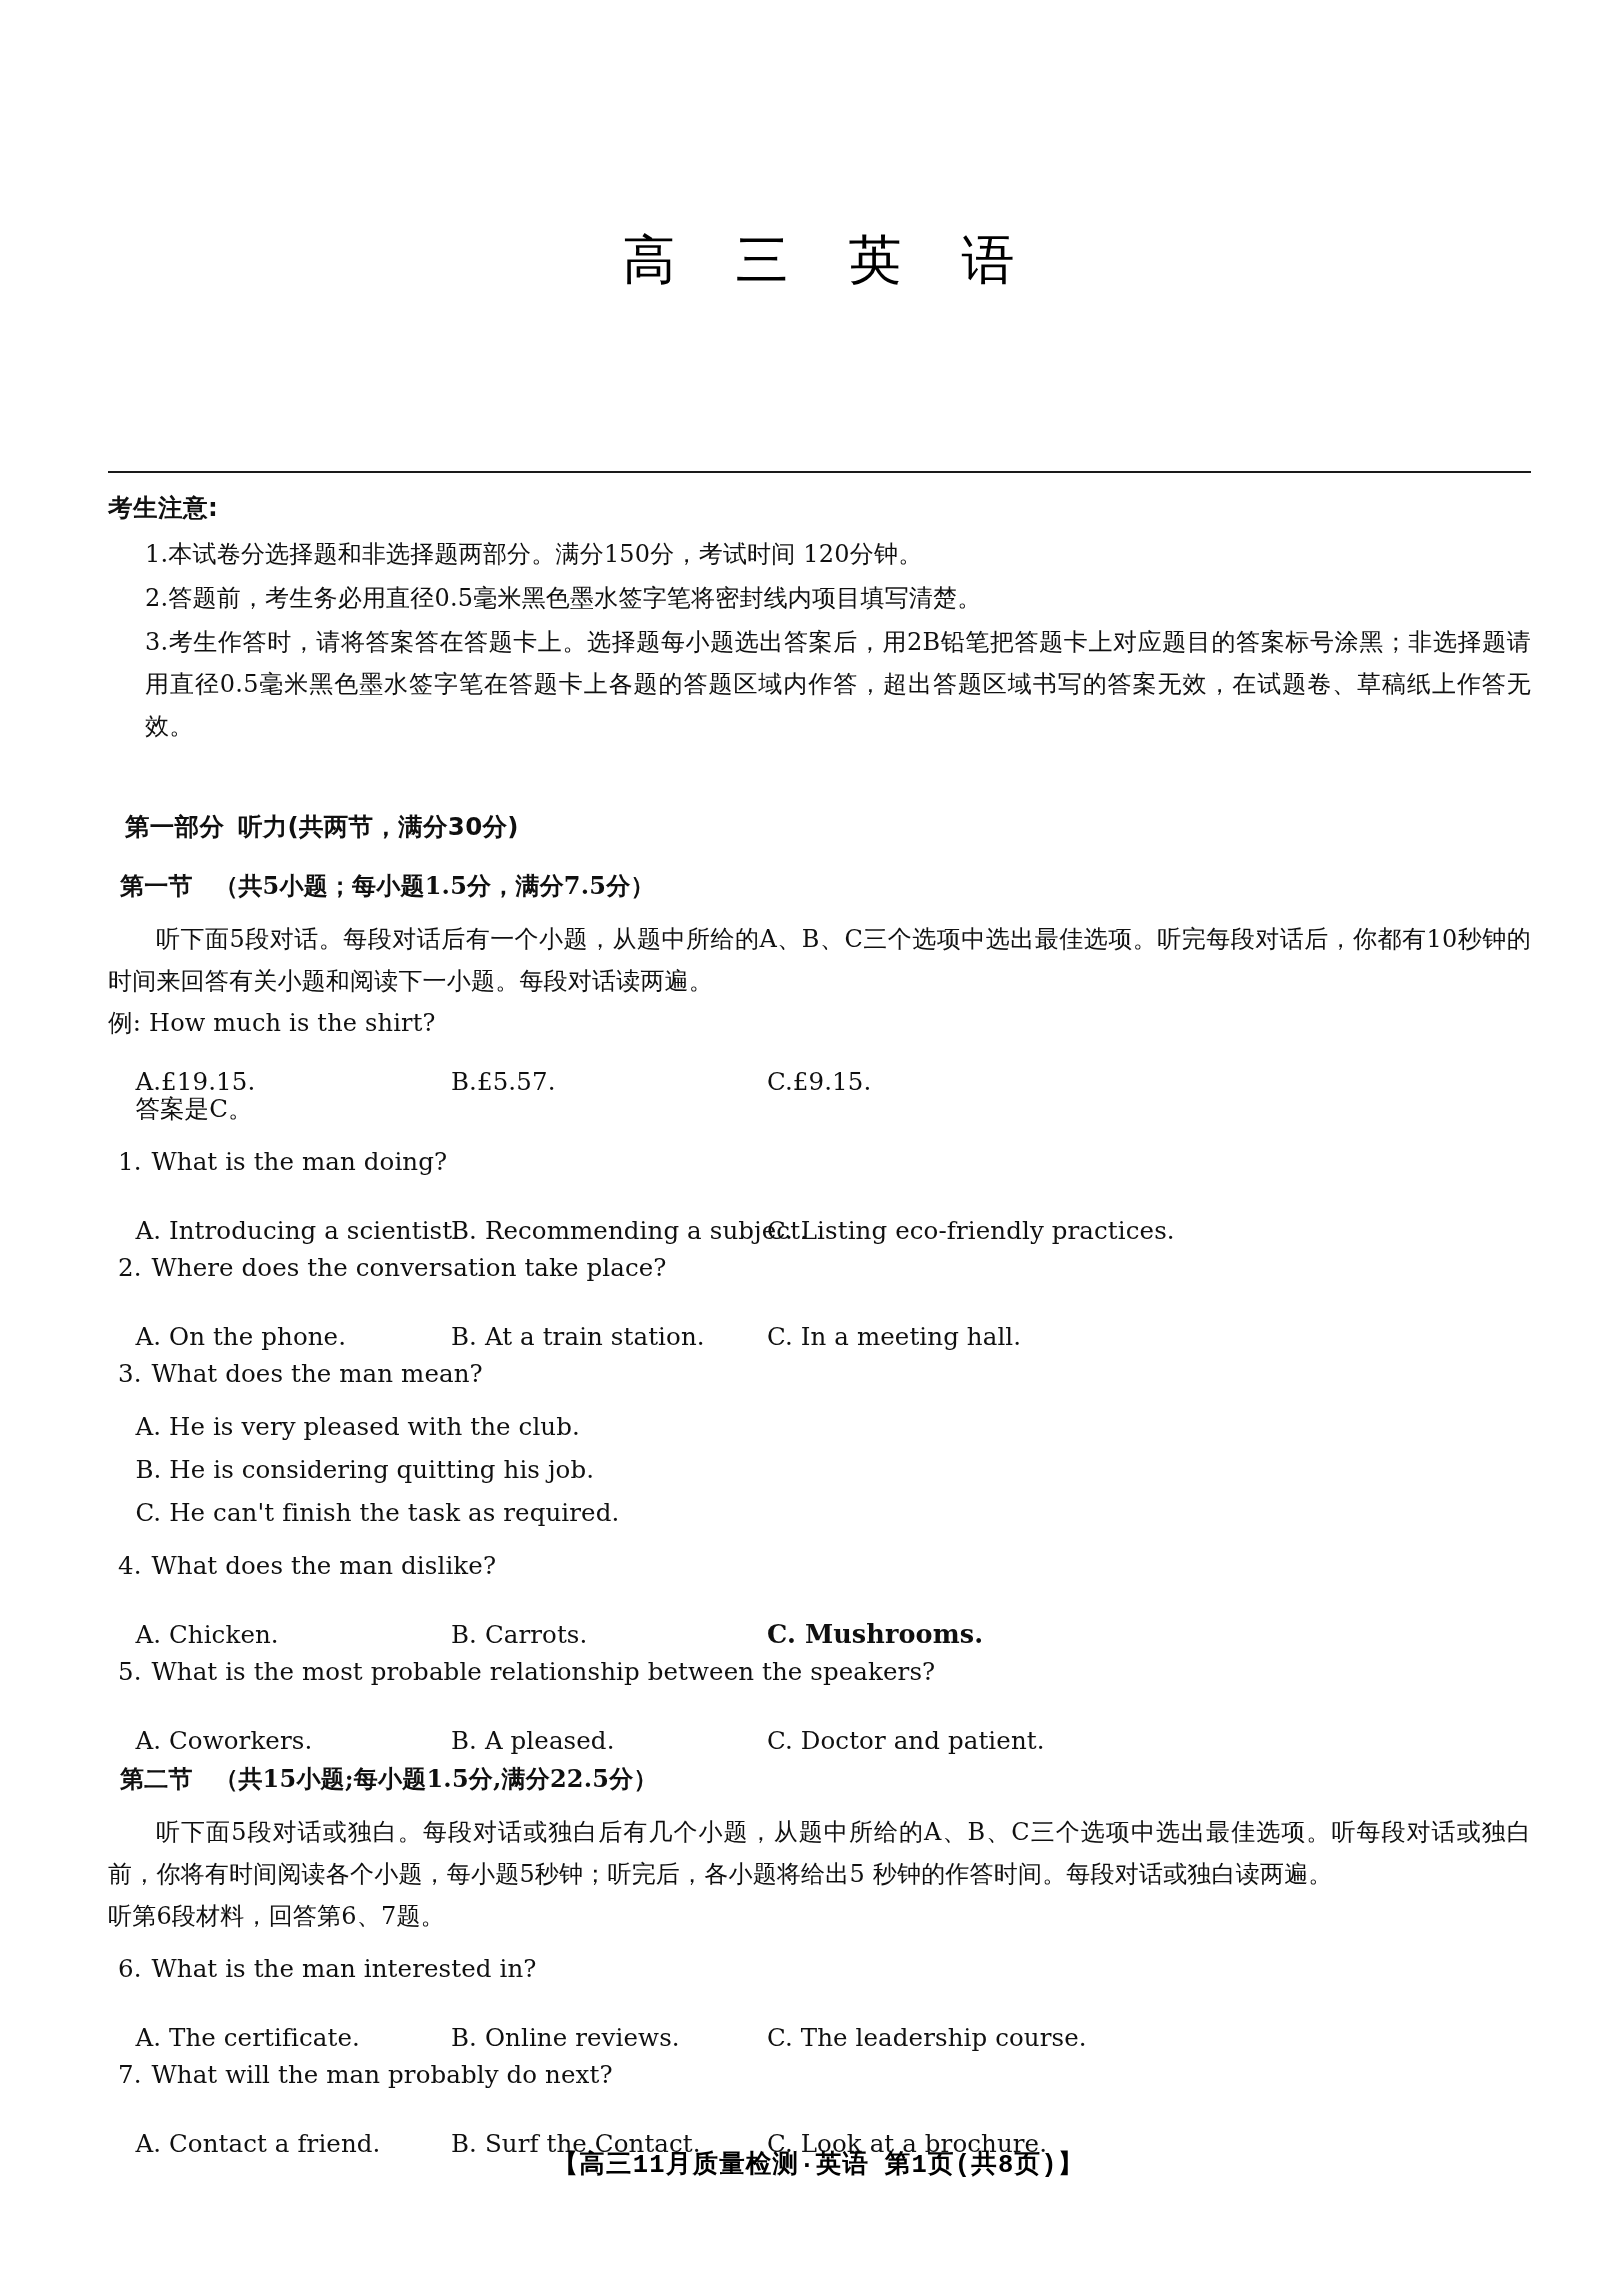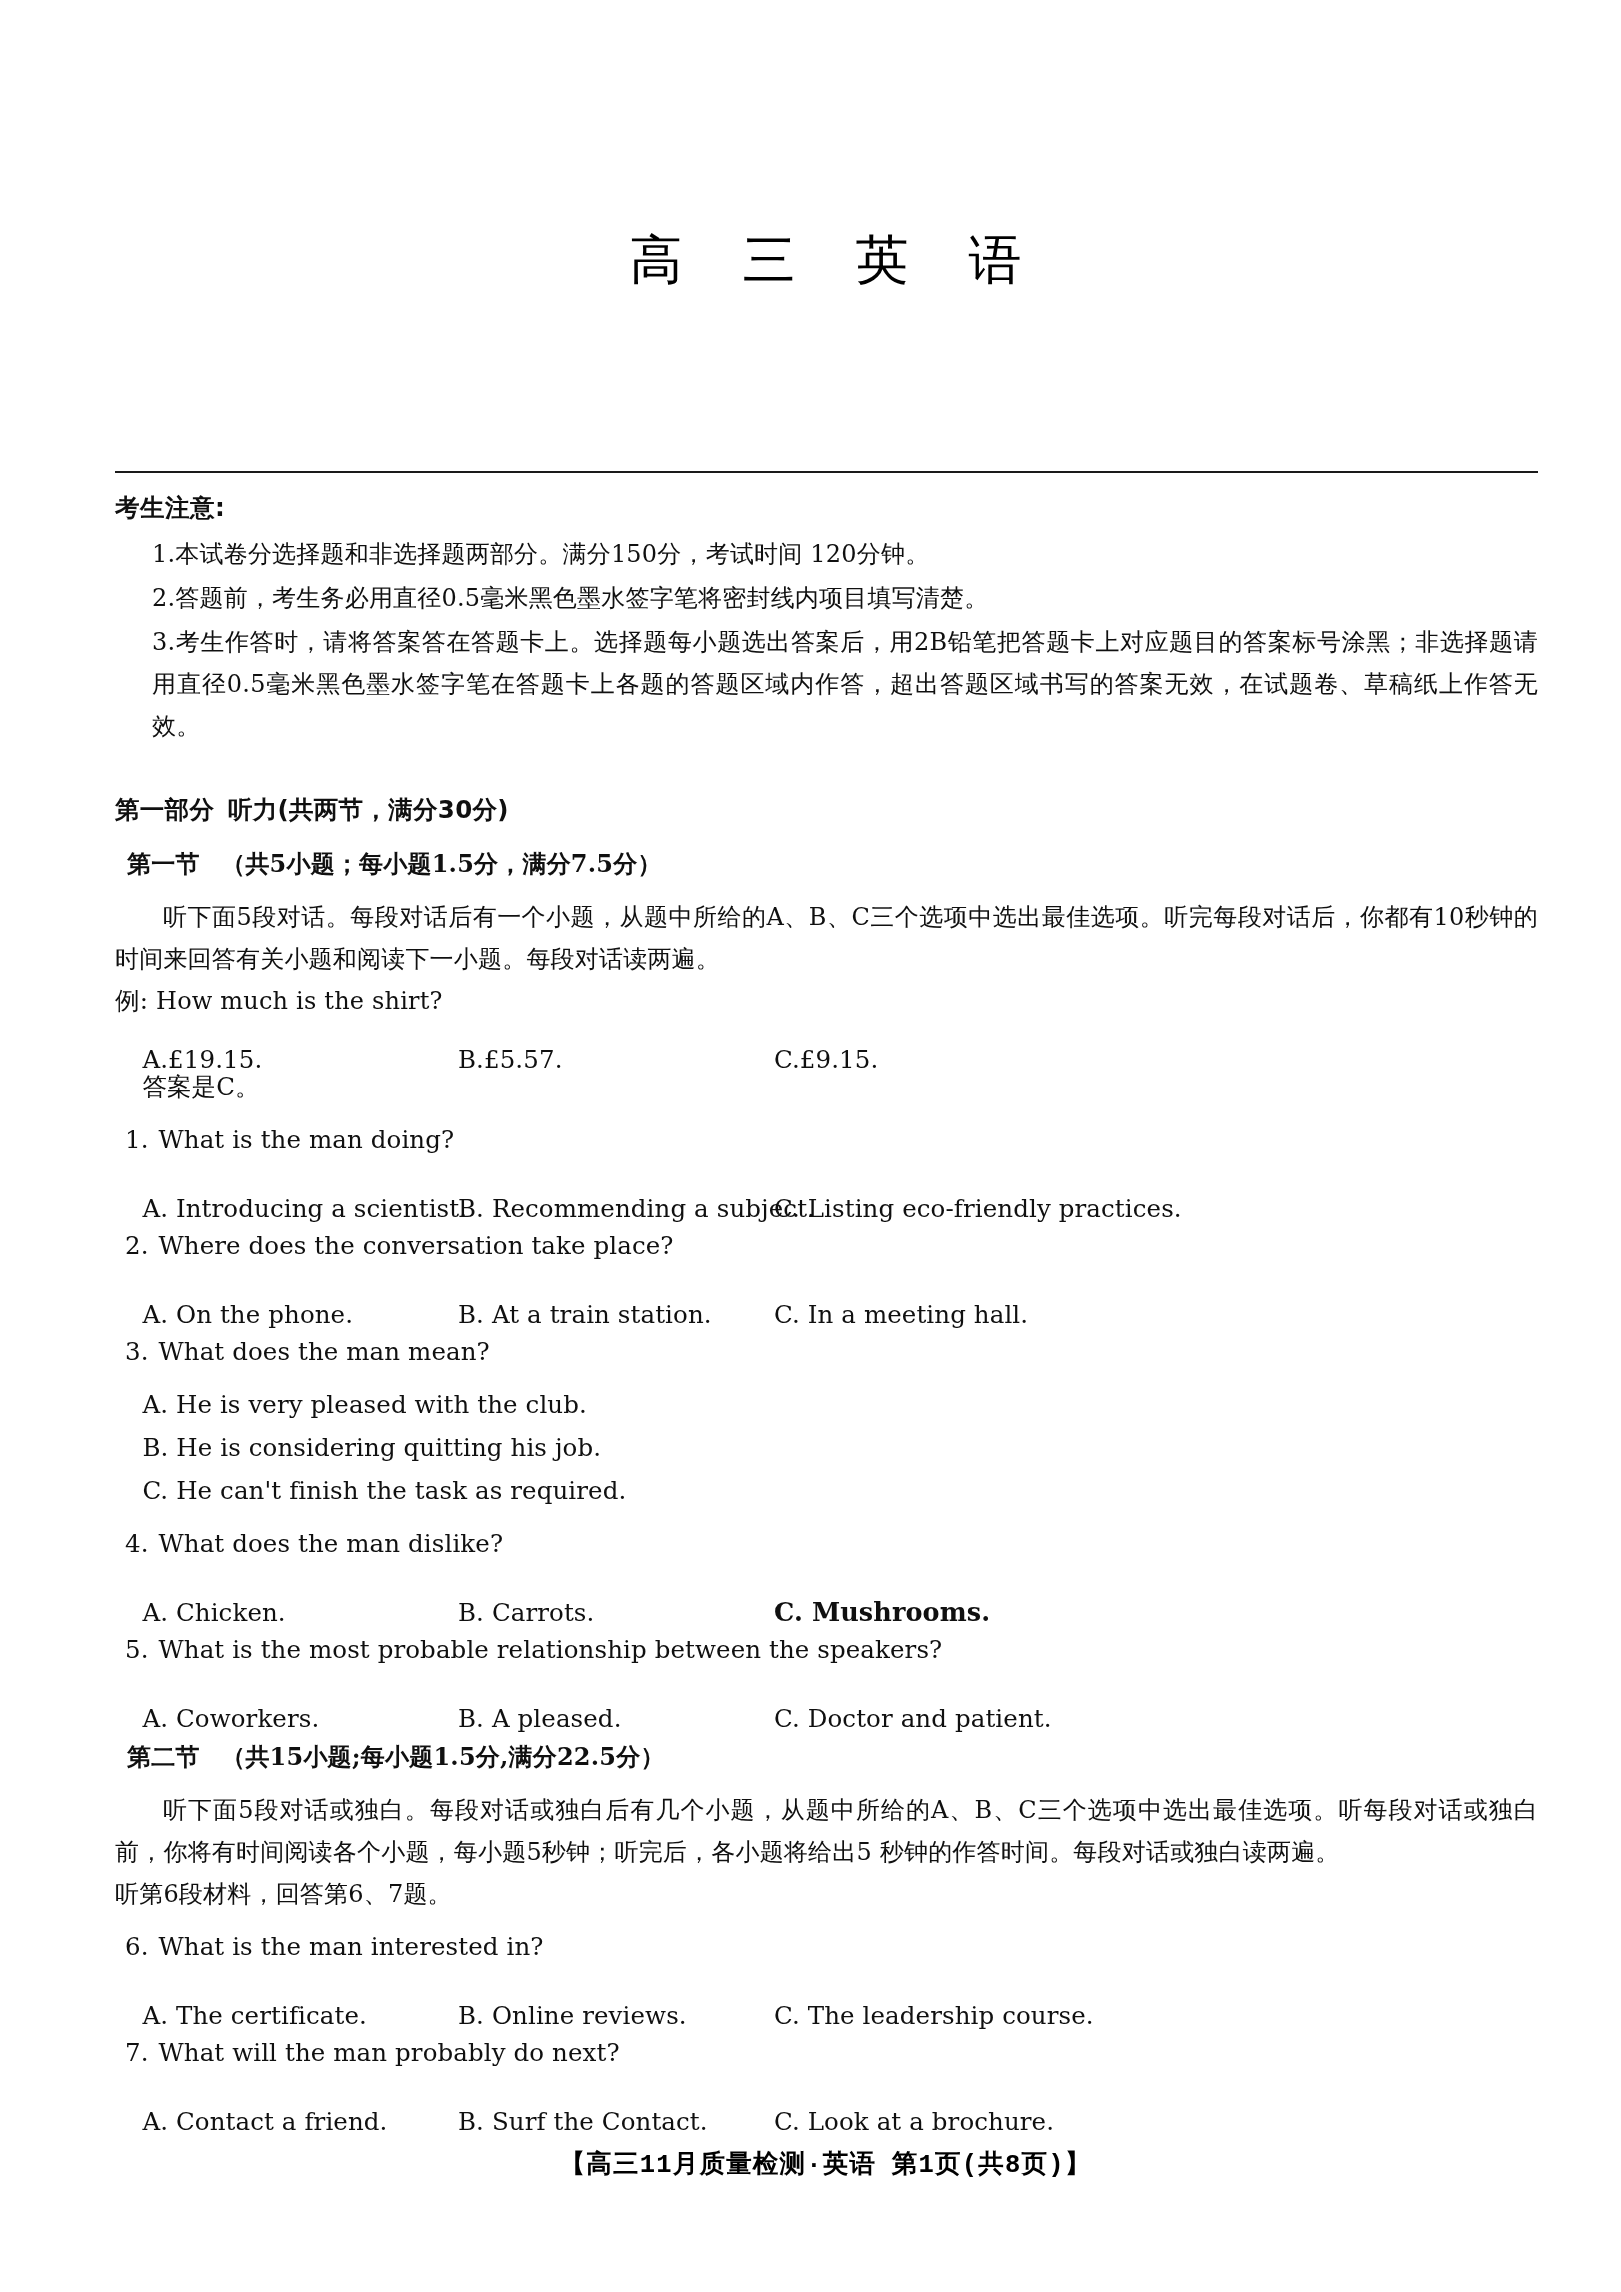--- a/index.html
+++ b/index.html
@@ -11,21 +11,21 @@
     width: 1621px;
     height: 2293px;
     position: relative;
     font-family: "DejaVu Serif", "Liberation Serif", serif;
     color: #101010;
     overflow: hidden;
   }
 
   .page {
     position: absolute;
-    left: 15px; top: 0;
+    left: 8px; top: 0;
     width: 1362px;
     height: 2293px;
   }
 
   
   .doc-title {
     position: absolute;
     left: 0;
     top: 231px;
     width: 1621px;
@@ -78,21 +78,21 @@
     letter-spacing: 0.2px;
   }
 
   .sec-gap { height: 39px; }
 
   .part-head {
     font-family: "DejaVu Sans", "Liberation Sans", sans-serif;
     font-weight: bold;
     font-size: 24.5px;
     line-height: 43px;
-    margin: 0;
+    margin: 17px;
     letter-spacing: 0.3px;
   }
   .part-head .gapsp { display: inline-block; width: 13.7px; }
 
   .sect-head {
     font-size: 24px;
     line-height: 41px;
     margin: 12px;
     letter-spacing: 0.2px;
     font-weight: bold;

